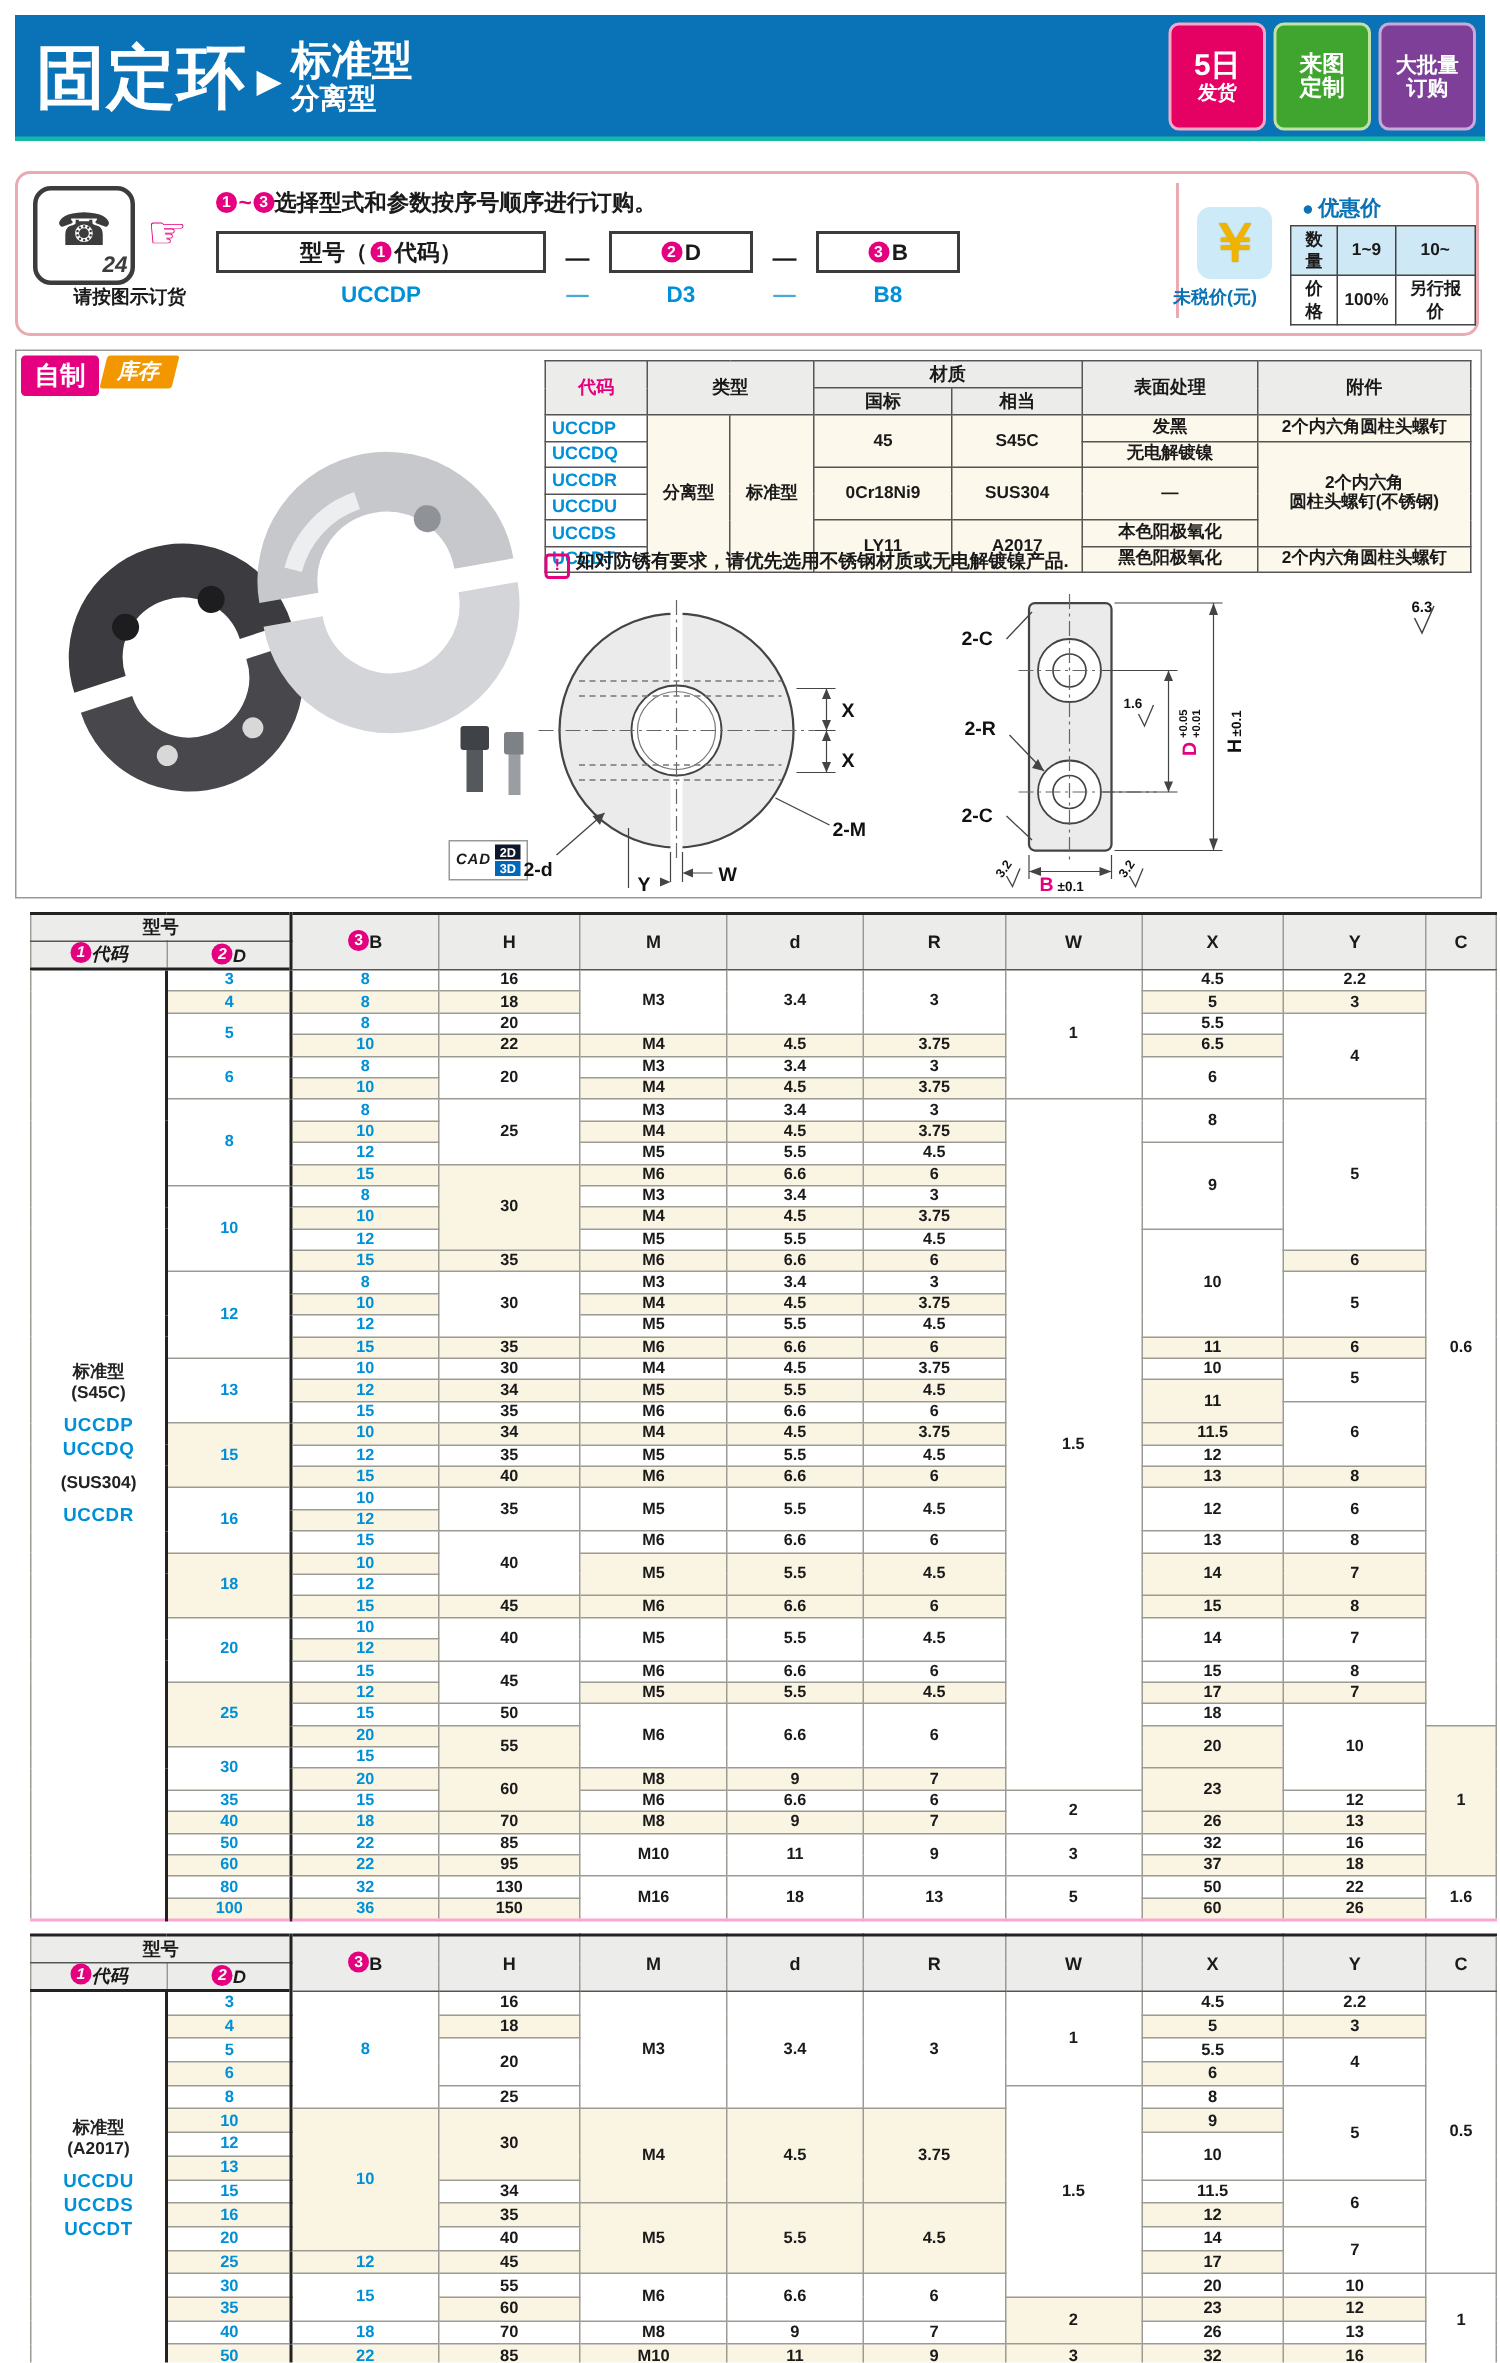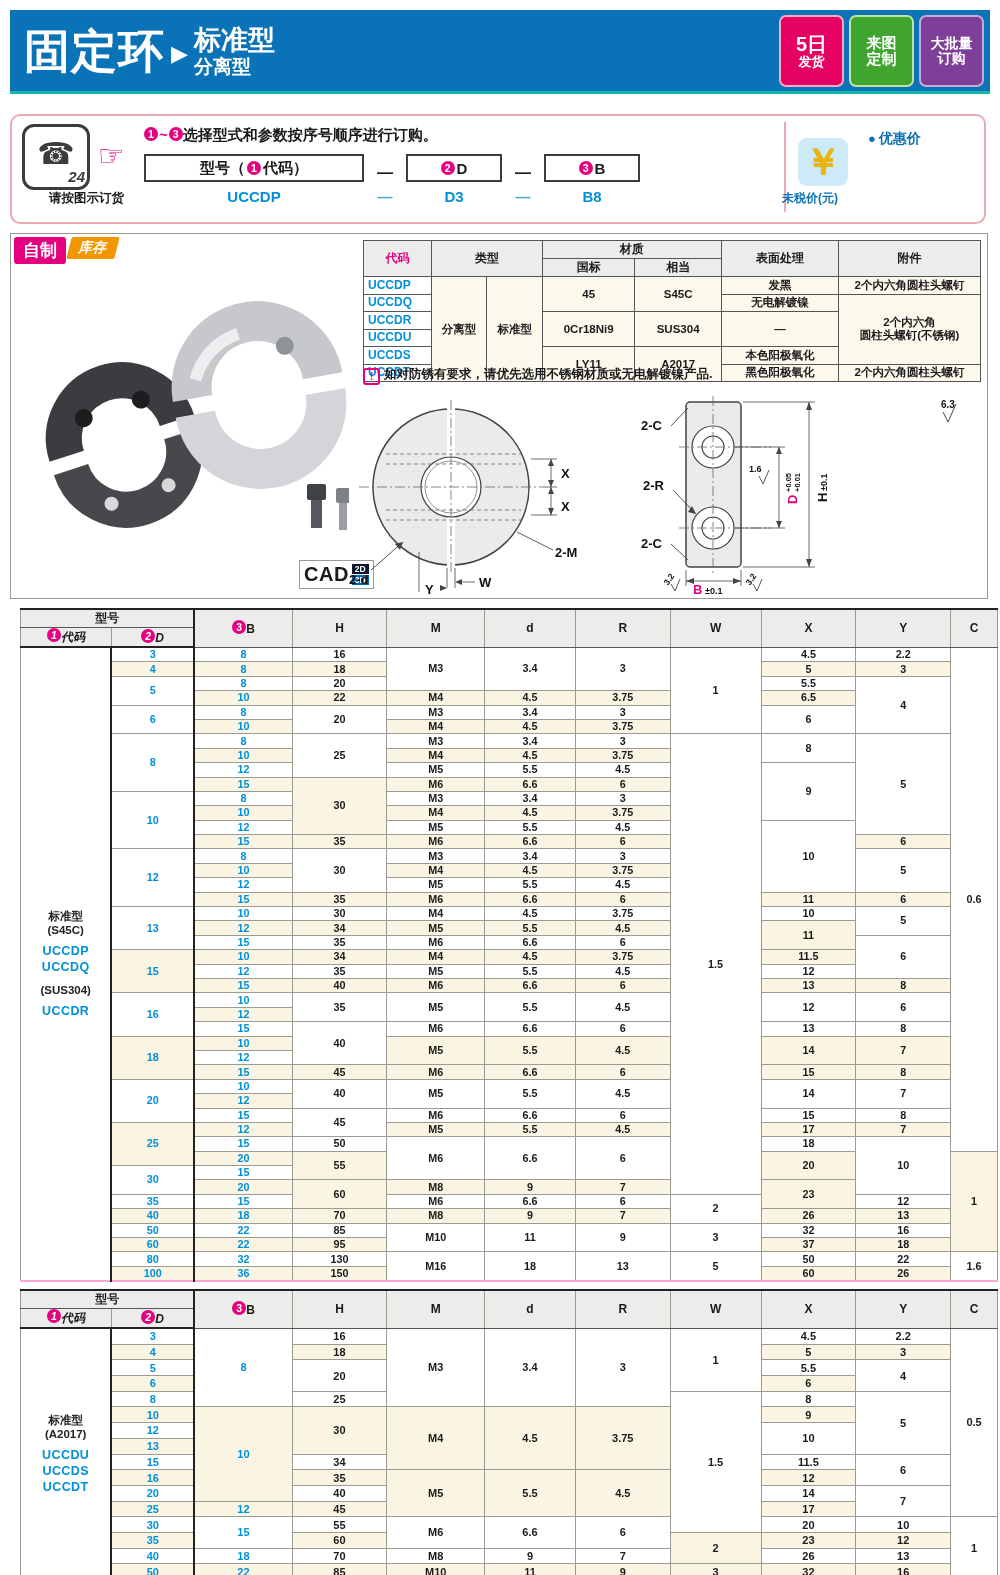--- a/index.html
+++ b/index.html
@@ -44,21 +44,21 @@
   #price-title{left:856px;top:14px;color:#0b72b5;font-weight:bold;font-size:14px;}
   #price-title .bullet{font-size:13px;margin-right:3px;}
   #price-table{left:848px;top:34px;border-collapse:collapse;font-size:11.5px;font-weight:bold;}
   #price-table td{border:1px solid #444;text-align:center;padding:1px 4px;height:16px;}
   #price-table tr:first-child td{background:#cfe8f6;}
   
   #product-box{left:10px;top:233px;width:976px;height:364px;border:1px solid #9a9a94;background:#fff;}
   #badge-self{left:3px;top:3px;background:#e4007f;color:#fff;font-weight:bold;font-size:17px;padding:2px 9px;border-radius:3px;}
   #badge-stock{left:58px;top:3px;background:#f39700;color:#fff;font-weight:bold;font-size:14px;padding:2px 10px;transform:skewX(-14deg);border-radius:2px;}
   #cad-badge{left:288px;top:326px;border:1px solid #9a9a94;background:#fff;display:flex;align-items:center;padding:2px 4px;gap:3px;}
-  #cad-badge .cadt{font-weight:bold;font-size:20px;letter-spacing:0.5px;}
+  #cad-badge .cadt{font-weight:bold;font-size:10px;letter-spacing:0.5px;font-style:italic;}
   #cad-badge .cads{display:flex;flex-direction:column;gap:1px;}
   #cad-badge .c2d,#cad-badge .c3d{color:#fff;font-size:8.5px;font-weight:bold;padding:0 3px;line-height:10px;}
   #cad-badge .c2d{background:#0f172a;} #cad-badge .c3d{background:#0068b7;}
   
   #spec-wrap{left:352px;top:6px;width:618px;}
   table.spec{border-collapse:collapse;width:100%;table-layout:fixed;}
   .spec th,.spec td{border:1px solid #555;text-align:center;font-weight:bold;padding:0;white-space:pre-line;}
   .spec th{background:#ececea;font-size:12px;height:16px;}
   .spec td{background:#fdf8ec;font-size:11.5px;height:16.5px;line-height:1.1;}
   .spec td.bl{color:#0090d8;font-size:12px;text-align:left;padding-left:4px;background:#fff;}
@@ -145,20 +145,34 @@
     <span class="c3">B8</span>
   </div>
   <div id="price-divider" class="abs"></div>
   <div id="yen-box" class="abs">
     <span class="yen">￥</span>
   </div>
   <div id="yen-caption" class="abs">未税价(元)</div>
   <div id="price-title" class="abs">
     <span class="bullet">●</span><span>优惠价</span>
   </div>
+  <table id="price-table" class="abs">
+    <tbody>
+        <tr>
+      <td>数量</td>
+      <td>1~9</td>
+      <td>10~</td>
+    </tr>
+    <tr>
+      <td>价格</td>
+      <td>100%</td>
+      <td>另行报价</td>
+    </tr>
+  </tbody>
+    </table>
 </div>
 
 <div id="product-box" class="abs">
   <span id="badge-self" class="abs">自制</span>
   <span id="badge-stock" class="abs">库存</span>
 
   <svg class="abs" style="left:8px;top:26px;" width="330" height="295" viewBox="0 0 330 295">
     <g transform="translate(105,185) rotate(-18)">
       <path d="M -58 -7 A 58 58 0 0 1 58 -7" fill="none" stroke="#3c3c40" stroke-width="36"></path>
       <path d="M 58 7 A 58 58 0 0 1 -58 7" fill="none" stroke="#47474c" stroke-width="36"></path>

